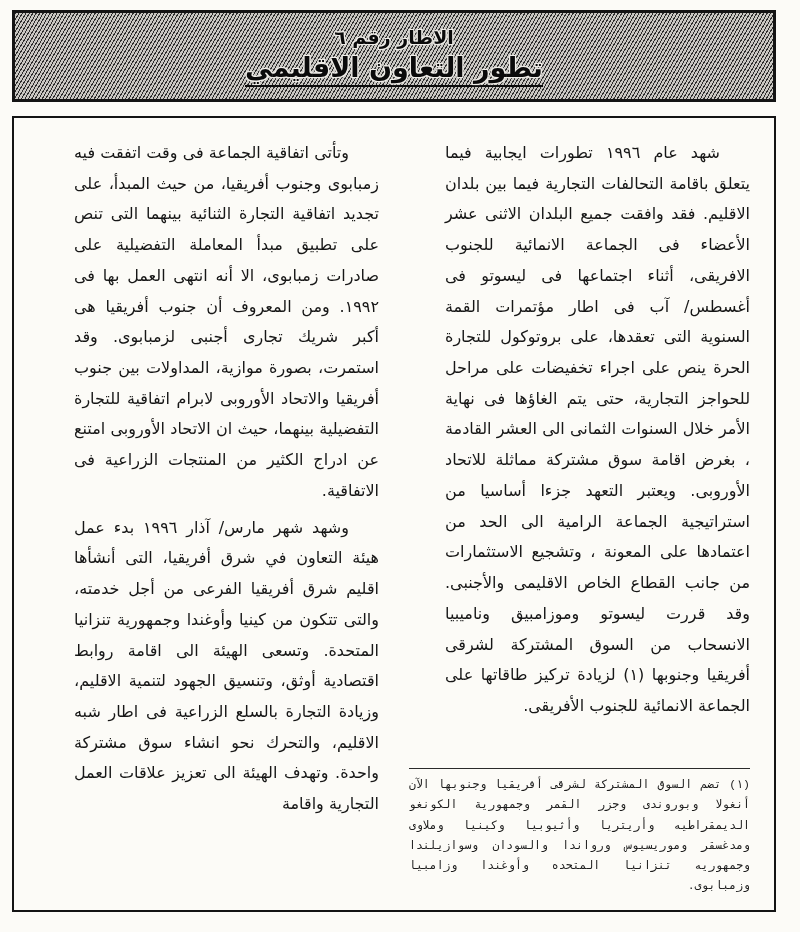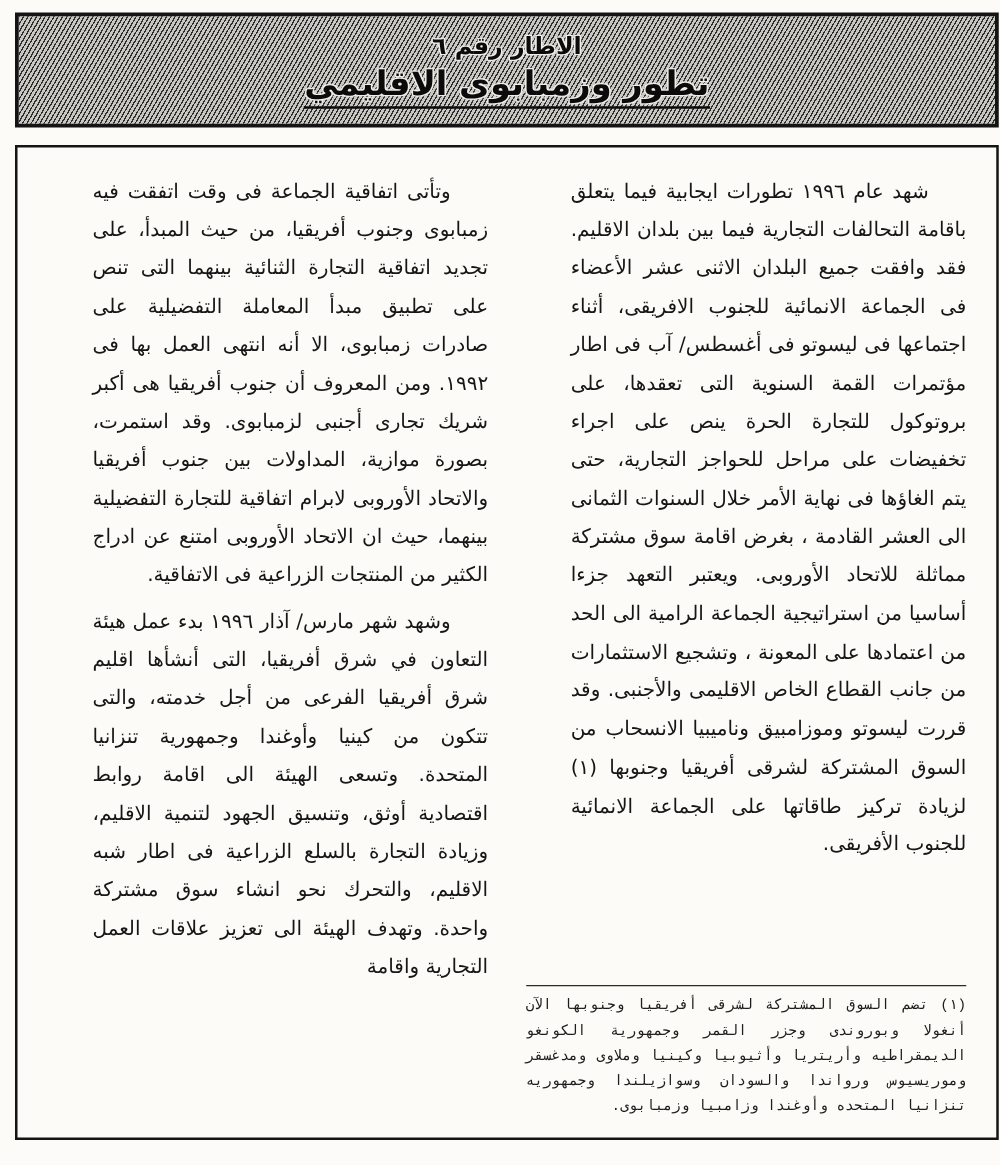--- a/index.html
+++ b/index.html
@@ -1,21 +1,21 @@
 <!DOCTYPE html>
 <html lang="ar"><head>
 <meta charset="utf-8">
 <style>
   * { margin:0; padding:0; box-sizing:border-box; }
   html,body { background:#e8e6e0; }
   body { width:800px; height:932px; font-family:"DejaVu Sans", sans-serif; }
   .page {
     width:800px; height:932px;
     background:#fcfbf7;
-    padding:10px 1px 12px 12px;
+    padding:10px 24px 12px 12px;
     position:relative;
   }
   
   .header-box {
     border:3px solid #141414;
     height:92px;
     background:
       repeating-linear-gradient(120deg,
         #2e2e2e 0px, #2e2e2e 1px,
         #c9c7c2 1px, #c9c7c2 3px);
@@ -71,21 +71,21 @@
     font-family:Liberation Mono, monospace;
   }
 </style>
 </head>
 <body>
 
 <div class="page">
 
   <div class="header-box">
     <div class="header-line1">الاطار رقم ٦</div>
-    <div class="header-line2">تطور وزمبابوى الاقليمي</div>
+    <div class="header-line2">تطور التعاون الاقليمي</div>
   </div>
 
   <div class="content-box">
 
     <div class="col">
       <div class="para">شهد عام ١٩٩٦ تطورات ايجابية فيما يتعلق باقامة التحالفات التجارية فيما بين بلدان الاقليم. فقد وافقت جميع البلدان الاثنى عشر الأعضاء فى الجماعة الانمائية للجنوب الافريقى، أثناء اجتماعها فى ليسوتو فى أغسطس/ آب فى اطار مؤتمرات القمة السنوية التى تعقدها، على بروتوكول للتجارة الحرة ينص على اجراء تخفيضات على مراحل للحواجز التجارية، حتى يتم الغاؤها فى نهاية الأمر خلال السنوات الثمانى الى العشر القادمة ، بغرض اقامة سوق مشتركة مماثلة للاتحاد الأوروبى. ويعتبر التعهد جزءا أساسيا من استراتيجية الجماعة الرامية الى الحد من اعتمادها على المعونة ، وتشجيع الاستثمارات من جانب القطاع الخاص الاقليمى والأجنبى. وقد قررت ليسوتو وموزامبيق وناميبيا الانسحاب من السوق المشتركة لشرقى أفريقيا وجنوبها (١) لزيادة تركيز طاقاتها على الجماعة الانمائية للجنوب الأفريقى.</div>
       <div class="footnote">(١) تضم السوق المشتركة لشرقى أفريقيا وجنوبها الآن أنغولا وبوروندى وجزر القمر وجمهورية الكونغو الديمقراطيه وأريتريا وأثيوبيا وكينيا وملاوى ومدغسقر وموريسيوس ورواندا والسودان وسوازيلندا وجمهوريه تنزانيا المتحده وأوغندا وزامبيا وزمبابوى.</div>
     </div>
 
     <div class="col">

